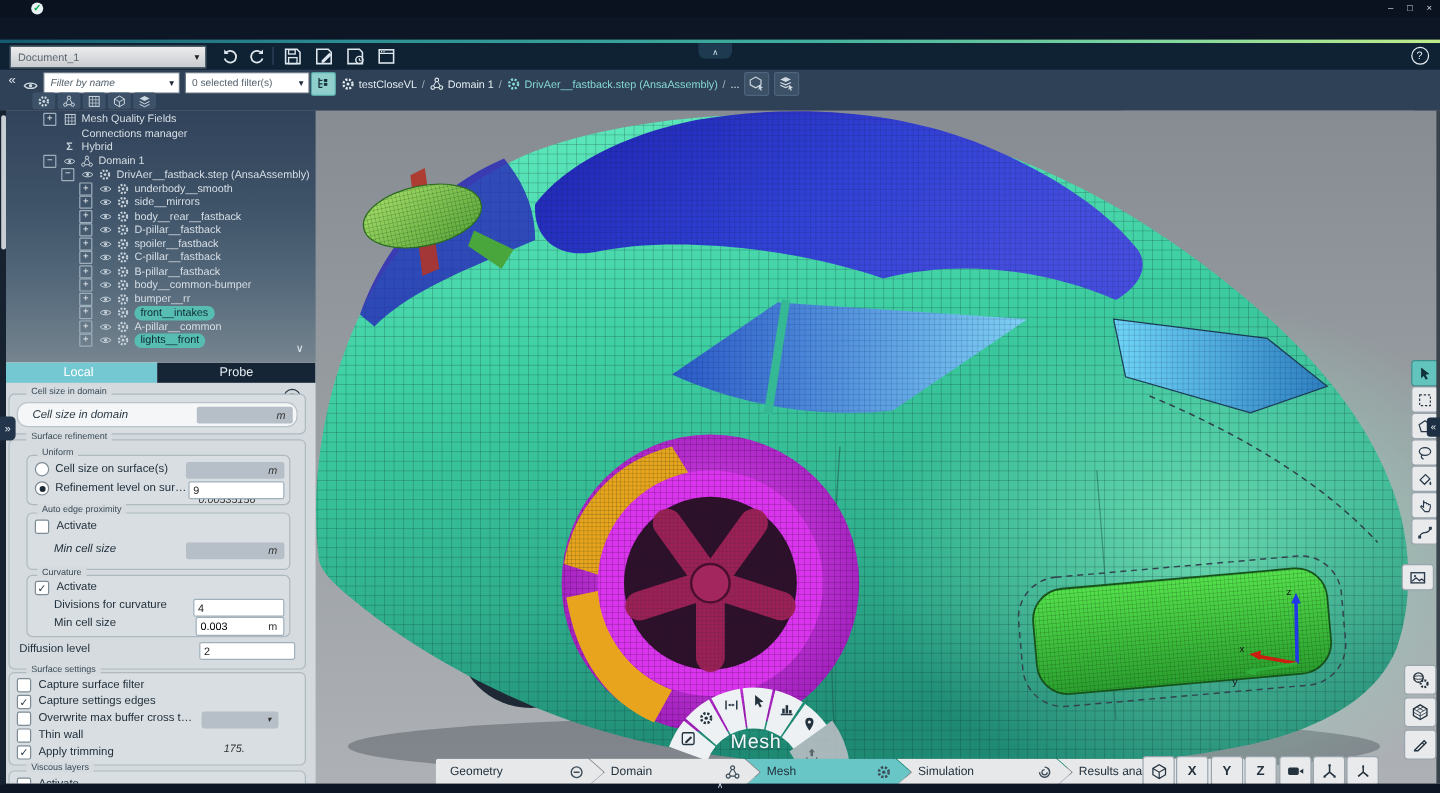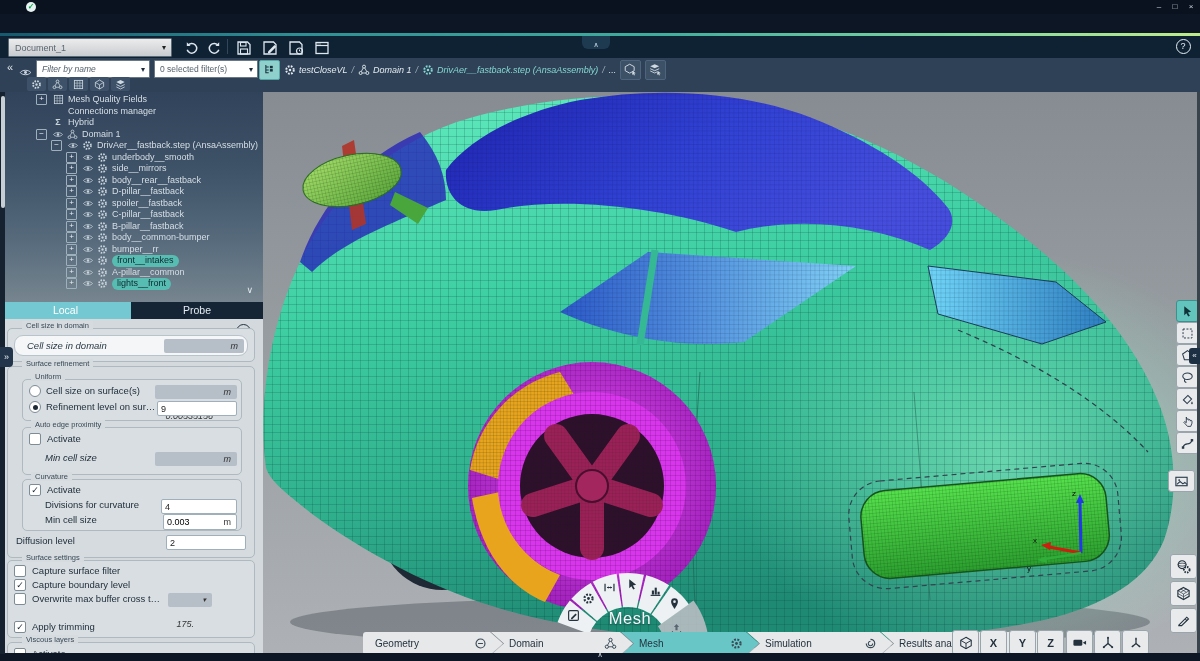--- a/index.html
+++ b/index.html
@@ -47,21 +47,21 @@
 
   
   #filterbar{left:0;top:58px;width:1200px;height:34px;background:#2e4156;}
   #fb-collapse{left:7px;top:3px;color:#dfe7ee;font-size:11px;}
   #fb-eye{left:19px;top:5px;color:#cfd9e2;}
   .combo{position:absolute;height:16px;background:#fff;border:1px solid #6a7886;border-radius:1px;
      display:flex;align-items:center;}
   .combo .lbl{flex:1;font-size:8.5px;color:#55616c;padding-left:5px;white-space:nowrap;overflow:hidden;}
   .combo .lbl.it{font-style:italic;}
   .combo .caret{color:#1d2b38;font-size:8px;padding-right:4px;}
-  #crumbs{left:259px;top:2px;height:19px;display:flex;align-items:center;gap:4px;color:#dfe7ee;font-style:italic;}
+  #crumbs{left:259px;top:2px;height:19px;display:flex;align-items:center;gap:4px;color:#dfe7ee;}
   .crumb-ic-btn{width:19px;height:18px;border-radius:2px;display:flex;align-items:center;justify-content:center;}
   .crumb-ic-btn.active{background:#8fd0cc;border:1px solid #56a7a5;color:#17323c;}
   .crumb-ic-btn.dark{background:#3c5066;color:#cfd9e2;border:1px solid #4e647c;}
   .crumb{display:flex;align-items:center;gap:3px;font-size:9px;color:#e4ebf1;white-space:nowrap;}
   .crumb.active{color:#86d8d4;}
   .crumb-sep{color:#9fb0bd;font-size:9px;}
   #mini-icons{left:27px;top:19px;display:flex;gap:2px;}
   .mini-btn{width:19px;height:14px;background:#3d5268;border-radius:2px;color:#cfd9e2;
      display:flex;align-items:center;justify-content:center;}
 
@@ -953,29 +953,33 @@
   </div>
 
   <div class="fs" style="left:7px;top:258px;width:246px;height:76px">
     <span class="legend">Surface settings</span>
     <div class="prow" style="top:4px">
       <span class="cb"></span>
       <span class="grow">Capture surface filter</span>
     </div>
     <div class="prow" style="top:18px">
       <span class="cb">✓</span>
-      <span class="grow">Capture boundary level</span>
+      <span class="grow">Capture settings edges</span>
     </div>
     <div class="prow" style="top:32px">
       <span class="cb"></span>
       <span class="grow" style="max-width:132px">Overwrite max buffer cross through an...</span>
-      <span class="ro" style="width:44px;margin-left:4px">
+      <span class="ro" style="width:64px;margin-left:4px">
         <span class="v">175.</span>
         <span class="u" style="font-size:7px">▾</span>
       </span>
+    </div>
+    <div class="prow" style="top:46px">
+      <span class="cb"></span>
+      <span class="grow">Thin wall</span>
     </div>
     <div class="prow" style="top:60px">
       <span class="cb">✓</span>
       <span class="grow">Apply trimming</span>
     </div>
   </div>
 
   <div class="fs" style="left:7px;top:340px;width:246px;height:26px">
     <span class="legend">Viscous layers</span>
     <div class="prow" style="top:5px">

